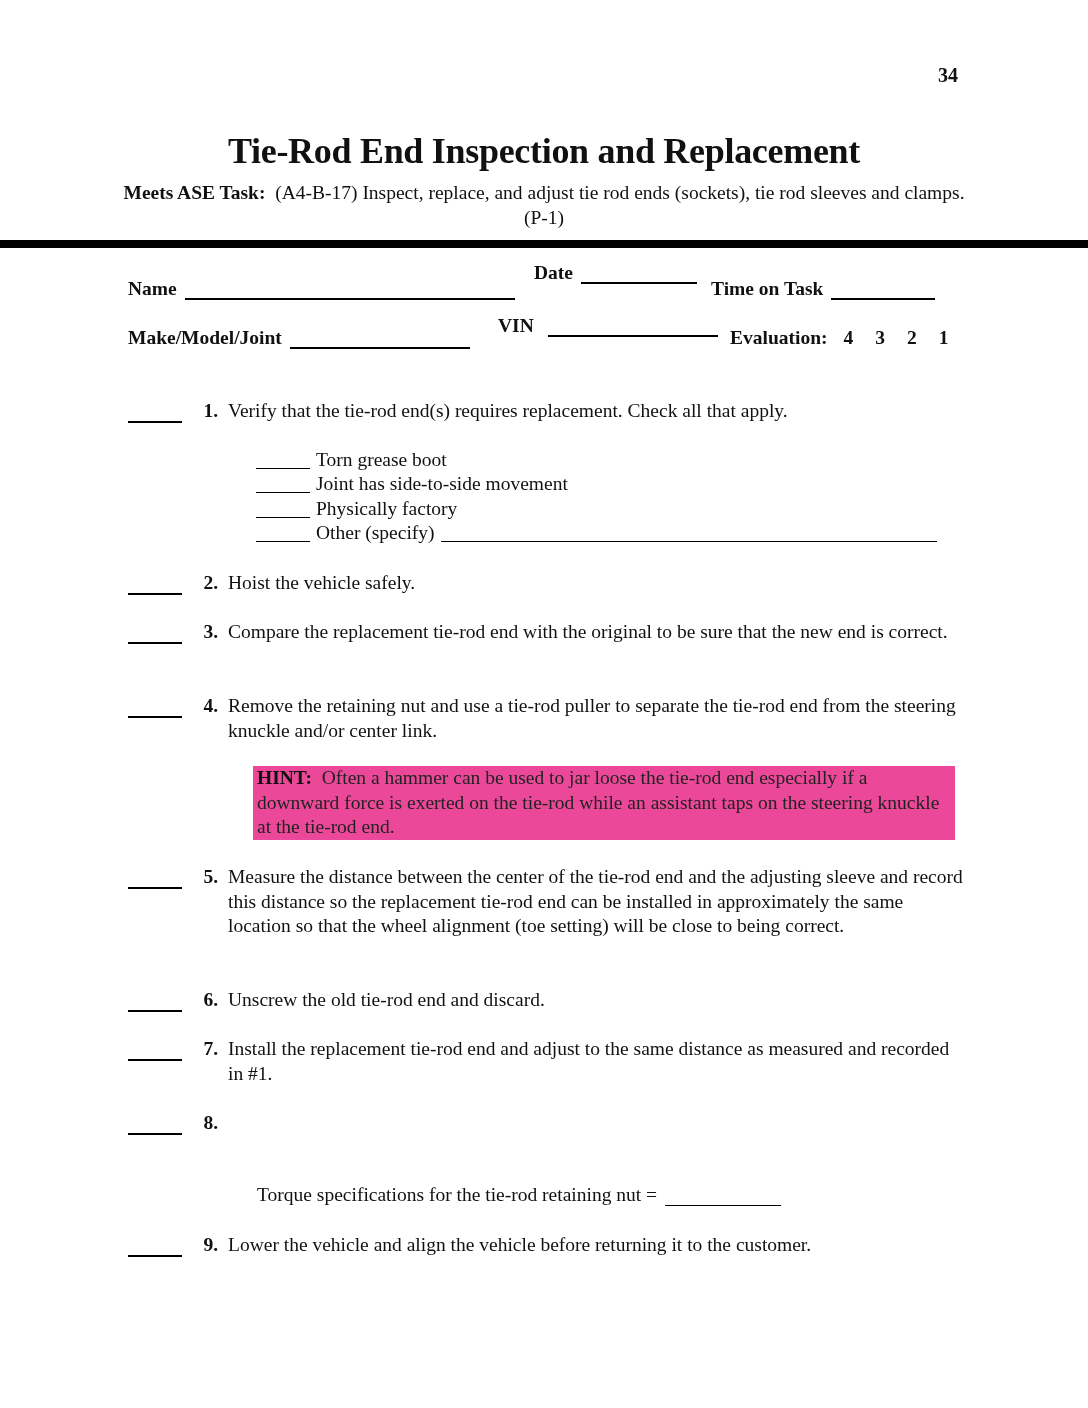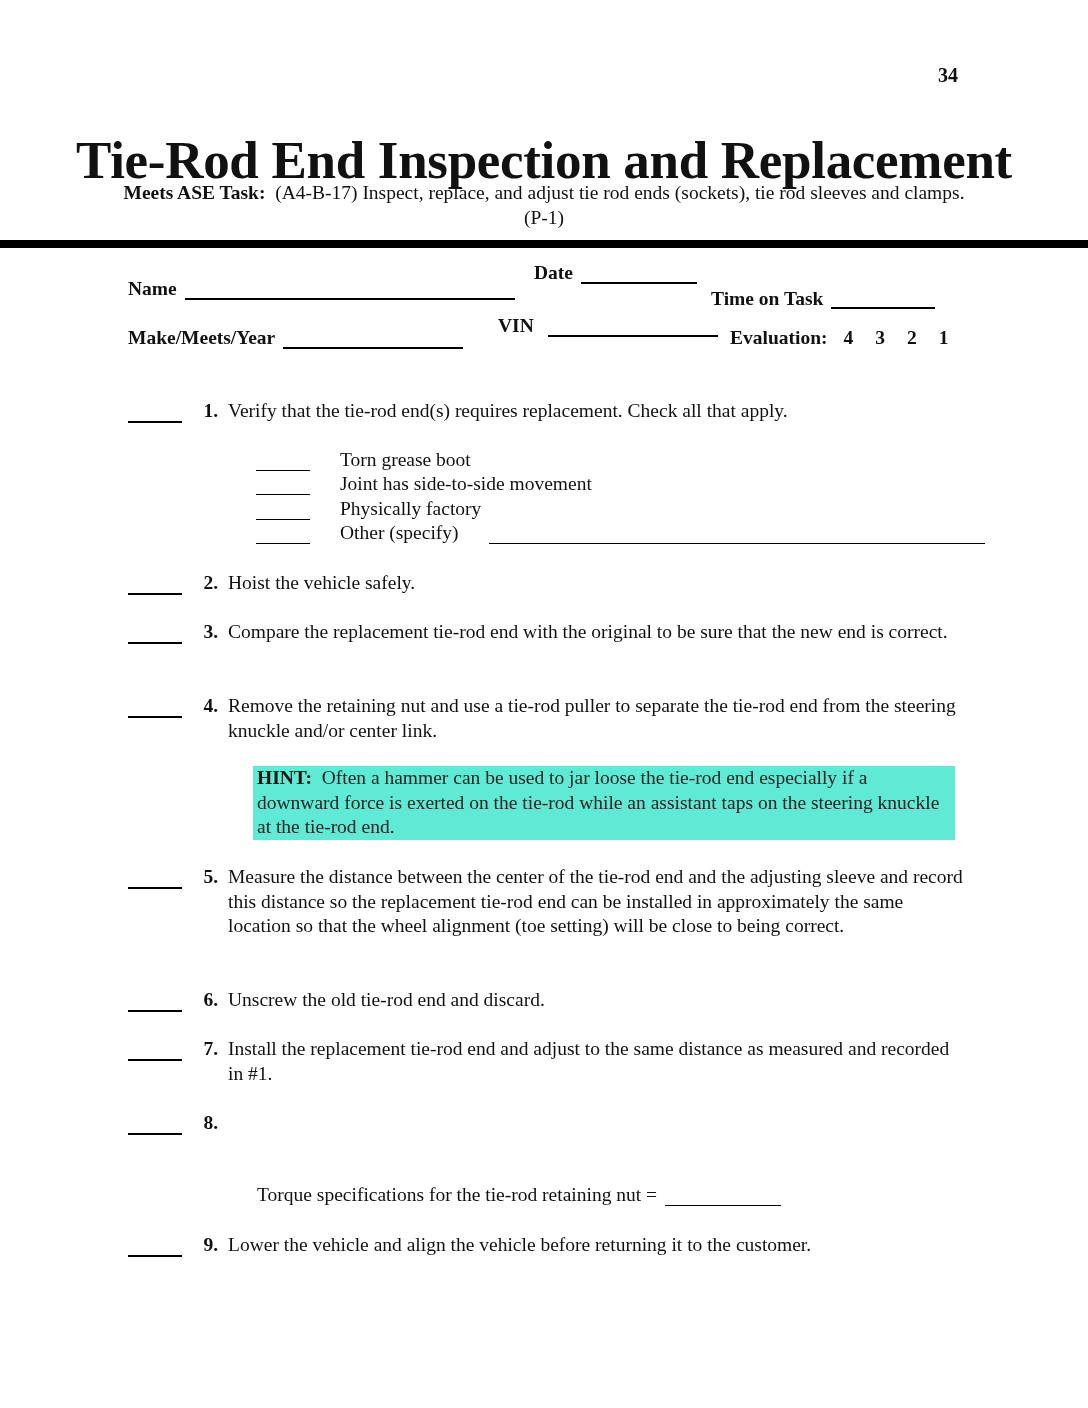--- a/index.html
+++ b/index.html
@@ -1,33 +1,33 @@
 <!DOCTYPE html>
 <html><head>
 <meta charset="utf-8">
 <style>
   html, body { margin:0; padding:0; background:#fff; }
   body { width:1088px; height:1408px; position:relative; font-family:"Liberation Serif", serif; color:#111; overflow:hidden; }
   .abs { position:absolute; }
   .pagenum { left:938px; top:64px; font-size:20px; font-weight:bold; }
-  .title { left:0; width:1088px; top:130px; text-align:center; font-size:53px; font-weight:bold; letter-spacing:-0.3px; }
+  .title { left:0; width:1088px; top:130px; text-align:center; font-size:36px; font-weight:bold; letter-spacing:-0.3px; }
   .subtitle { left:120px; width:848px; top:180px; text-align:center; font-size:19.5px; line-height:25px; }
   .subtitle b { font-weight:bold; }
   .rule { left:0; top:240px; width:1088px; height:8px; background:#000; }
   .field { font-size:19.5px; font-weight:bold; display:flex; align-items:flex-end; }
   .blank { display:inline-block; border-bottom:2px solid #000; height:18px; margin-left:8px; }
   .eval span { margin-left:14px; }
   .step { left:128px; width:840px; display:flex; font-size:19.5px; line-height:24.5px; }
   .step .chk { width:54px; flex:none; border-bottom:2px solid #000; height:22px; margin-right:10px; }
   .step .num { width:26px; flex:none; font-weight:bold; text-align:right; margin-right:10px; }
   .step .txt { flex:1; }
-  .sub { left:256px; font-size:19.5px; line-height:24.5px; display:flex; align-items:center;gap:24px; }
+  .sub { left:256px; font-size:19.5px; line-height:24.5px; display:flex; align-items:flex-start; }
   .sub .sb { display:inline-block; width:54px; border-bottom:1px solid #000; height:20px; margin-right:6px; }
   .sub .line { display:inline-block; width:496px; border-bottom:1px solid #000; height:20px; margin-left:6px; }
-  .hint { left:253px; top:766px; width:692px; background:#5eead4; padding:0 6px 0 4px; font-size:19.5px; line-height:24.5px; color:#222; }
+  .hint { left:253px; top:766px; width:692px; background:#ec4899; padding:0 6px 0 4px; font-size:19.5px; line-height:24.5px; color:#222; }
   .hint b { color:#111; }
   .torque { left:257px; top:1184px; font-size:19.5px; display:flex; align-items:flex-end; }
   .torque .line { display:inline-block; width:116px; border-bottom:1px solid #000; height:20px; margin-left:8px; }
 </style>
 </head>
 <body>
 
 <div class="abs pagenum">34</div>
 <div class="abs title">Tie-Rod End Inspection and Replacement</div>
 <div class="abs subtitle">
@@ -37,27 +37,27 @@
 <div class="abs rule"></div>
 
 <div class="abs field" style="left:128px;top:278px;">
   <span>Name</span>
   <span class="blank" style="width:330px"></span>
 </div>
 <div class="abs field" style="left:534px;top:262px;">
   <span>Date</span>
   <span class="blank" style="width:116px"></span>
 </div>
-<div class="abs field" style="left:711px;top:288px;align-items:center;">
+<div class="abs field" style="left:711px;top:278px;">
   <span>Time on Task</span>
   <span class="blank" style="width:104px"></span>
 </div>
 
 <div class="abs field" style="left:128px;top:327px;">
-  <span>Make/Meets/Year</span>
+  <span>Make/Model/Joint</span>
   <span class="blank" style="width:180px"></span>
 </div>
 <div class="abs field" style="left:498px;top:315px;gap:6px;">
   <span>VIN</span>
   <span class="blank" style="width:170px"></span>
 </div>
 <div class="abs field eval" style="left:730px;top:327px;">
   <span style="margin-left:0">Evaluation:</span>
   <span style="margin-left:16px">4</span>
   <span style="margin-left:22px">3</span>

